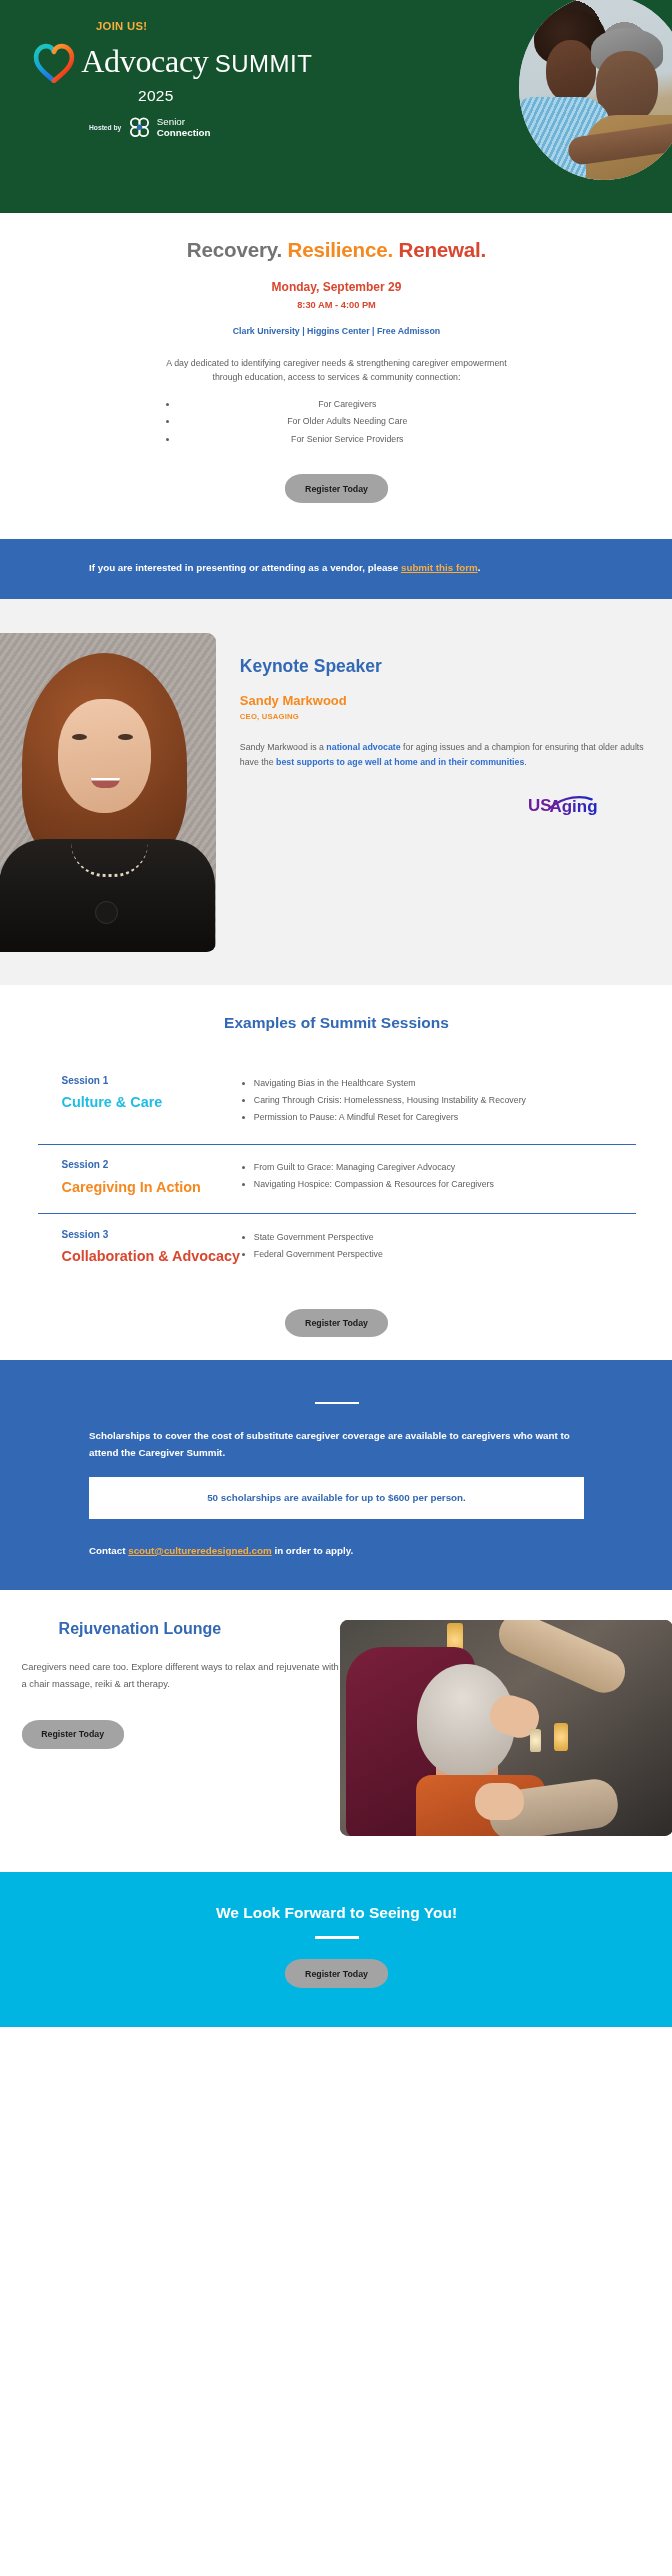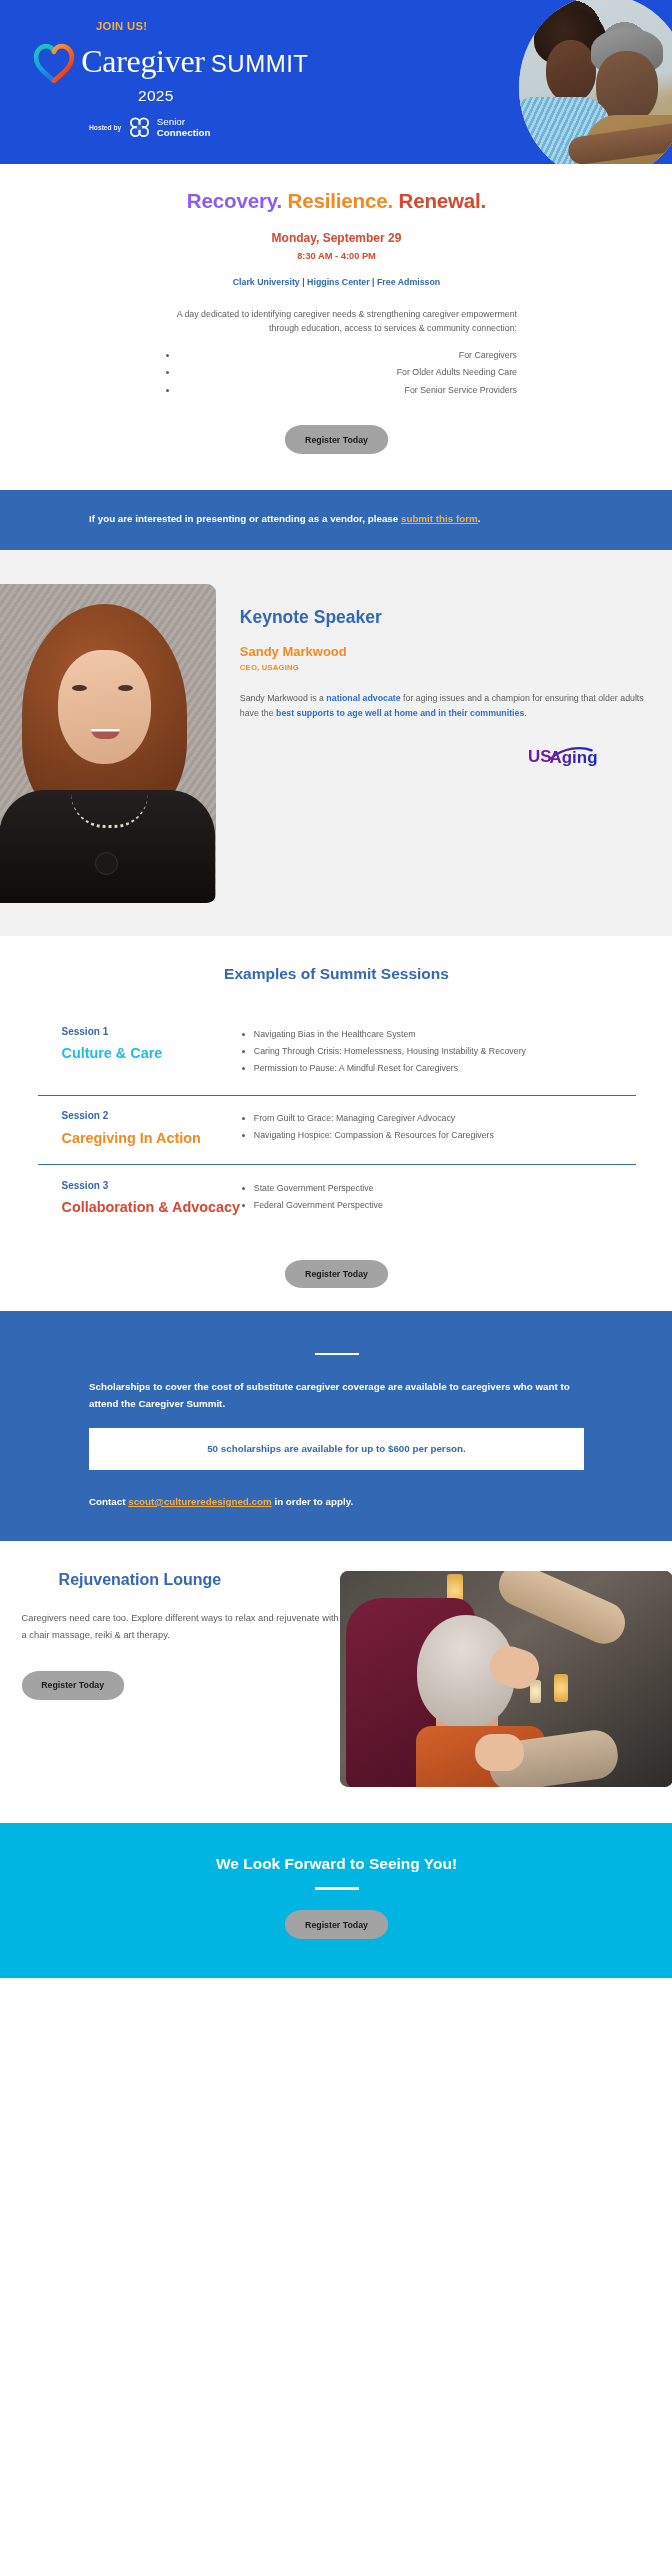--- a/index.html
+++ b/index.html
@@ -8,22 +8,22 @@
     width: 673px;
     font-family: "Liberation Sans", sans-serif;
     color: #595959;
     -webkit-font-smoothing: antialiased;
   }
   .page { width: 673px; margin: 0 auto; position: relative; overflow: hidden; }
 
   
   .hero {
     position: relative;
-    background: #1d4ed8;
-    height: 164px;
+    background: #14532d;
+    height: 213px;
     overflow: hidden;
   }
   .hero-photo {
     position: absolute;
     right: -15.5px; top: -5.2px;
     width: 170px; height: 185px;
     border-radius: 50%;
     overflow: hidden;
     background: #c9d4d8;
   }
@@ -108,32 +108,32 @@
   .hostedrow { display: flex; align-items: center; gap: 6.2px; margin: 11.3px 0 0 57px; }
   .hosted-by { color: #e7eefa; font-size: 6.7px; font-weight: bold; }
   .sc-mark { width: 23px; height: 23px; }
   .sc-name { color: #ffffff; font-size: 9.8px; line-height: 1.05; }
   .sc-name .l1 { font-weight: 400; }
   .sc-name .l2 { font-weight: bold; }
 
   
   .intro { background: #ffffff; padding: 25px 0 13.4px; text-align: center; }
   .kicker { font-size: 20.6px; font-weight: bold; letter-spacing: -0.2px; }
-  .kicker .w1 { color: #8b5cf6; }
+  .kicker .w1 { color: #737373; }
   .kicker .w2 { color: #f5891f; }
   .kicker .w3 { color: #d9472f; }
   .tagline {
     color: #3268b4; font-style: italic; font-weight: bold;
     font-size: 9.8px; margin-top: 13.4px;
   }
   .evdate { color: #d9472f; font-weight: bold; font-size: 12px; margin-top: 17.5px; }
   .evtime { color: #d9472f; font-weight: bold; font-size: 9.3px; margin-top: 6.2px; }
   .evvenue { color: #3268b4; font-weight: bold; font-size: 8.8px; margin-top: 16.5px; }
 
-  .bodyblock { width: 361px; margin: 19.6px auto 0; text-align: right; }
+  .bodyblock { width: 361px; margin: 19.6px auto 0; text-align: center; }
   .bodyblock p { font-size: 8.8px; line-height: 1.62; color: #5e5e5e; }
   .bodyblock ul { margin: 11.3px 0 0 21.6px; }
   .bodyblock li { font-size: 8.8px; line-height: 2.0; color: #5e5e5e; }
 
   .btn {
     display: inline-block;
     background: #a3a3a3;
     color: #1a1a1a;
     font-weight: bold;
     font-size: 8.8px;
@@ -343,21 +343,21 @@
                 <stop offset="0%" stop-color="#f79a2e"></stop>
                 <stop offset="60%" stop-color="#f4591f"></stop>
                 <stop offset="100%" stop-color="#e8241b"></stop>
               </linearGradient>
             </defs>
             <path d="M43 76 C30 64 8 50 8 30 C8 16 18 8 28 8 C36 8 41 14 43 19" fill="none" stroke="url(#hl)" stroke-width="9" stroke-linecap="round"></path>
             <path d="M43 76 C56 64 78 50 78 30 C78 16 68 8 58 8 C50 8 45 14 43 19" fill="none" stroke="url(#hr)" stroke-width="9" stroke-linecap="round"></path>
           </svg>
         </span>
         <span class="brand-text">
-          <span class="brand-caregiver">Caregiver</span>
+          <span class="brand-caregiver">Advocacy</span>
           <span class="brand-summit">SUMMIT</span>
         </span>
       </div>
       <div class="brand-year">2025</div>
       <div class="hostedrow">
         <span class="hosted-by">Hosted by</span>
         <span class="sc-mark">
           <svg viewBox="0 0 44 44" width="23" height="23">
             <g fill="none" stroke="#ffffff" stroke-width="3.4">
               <circle cx="14" cy="13" r="8.5"></circle>

